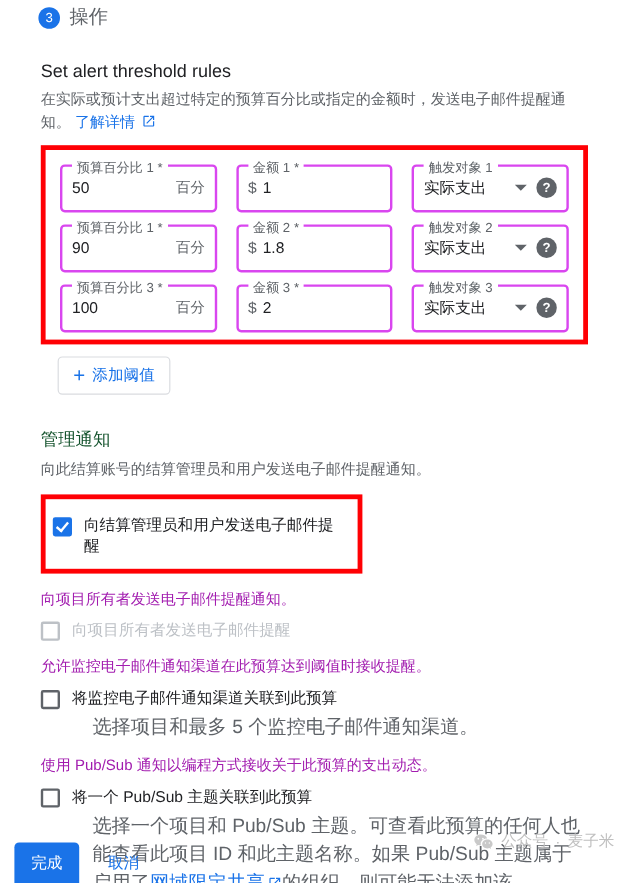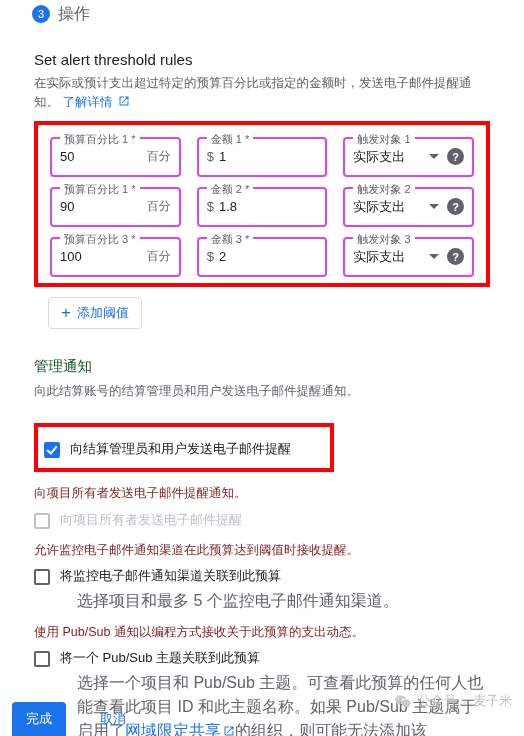--- a/index.html
+++ b/index.html
@@ -73,23 +73,23 @@
     }
     .highlight-red {
       border: 4px solid #ff0004;
       padding: 12px 12px 6px 12px;
       margin-top: 4px;
       background: #fff;
     }
     .highlight-red-small {
       border: 4px solid #ff0004;
       padding: 6px 10px 6px 6px;
-      margin-top: 14px;
+      margin-top: 3px;
       display: inline-block;
-      width: 300px;
+      width: 268px;
     }
     .rules-grid {
       display: flex;
       flex-direction: column;
       gap: 10px;
     }
     .rule-row {
       display: flex;
       gap: 16px;
     }
@@ -225,30 +225,30 @@
       color: #bdc1c6;
     }
     .cbx-sub {
       font-size: 16px;
       color: #5f6368;
       margin: 2px 0 10px 43px;
       line-height: 1.5;
     }
     .para {
       font-size: 12.5px;
-      color: #7f1d1d;
+      color: #a21caf;
       line-height: 1.55;
       margin: 12px 0 8px 0;
     }
     .footer-btns {
       position: absolute;
       bottom: 0;
       left: 12px;
       display: flex;
-      gap: 28px;
+      gap: 18px;
       align-items: center;
     }
     .btn-primary {
       background: #1a73e8;
       color: #fff;
       border: none;
       padding: 8px 14px;
       font-size: 13px;
       border-radius: 4px 4px 0 0;
       cursor: pointer;

